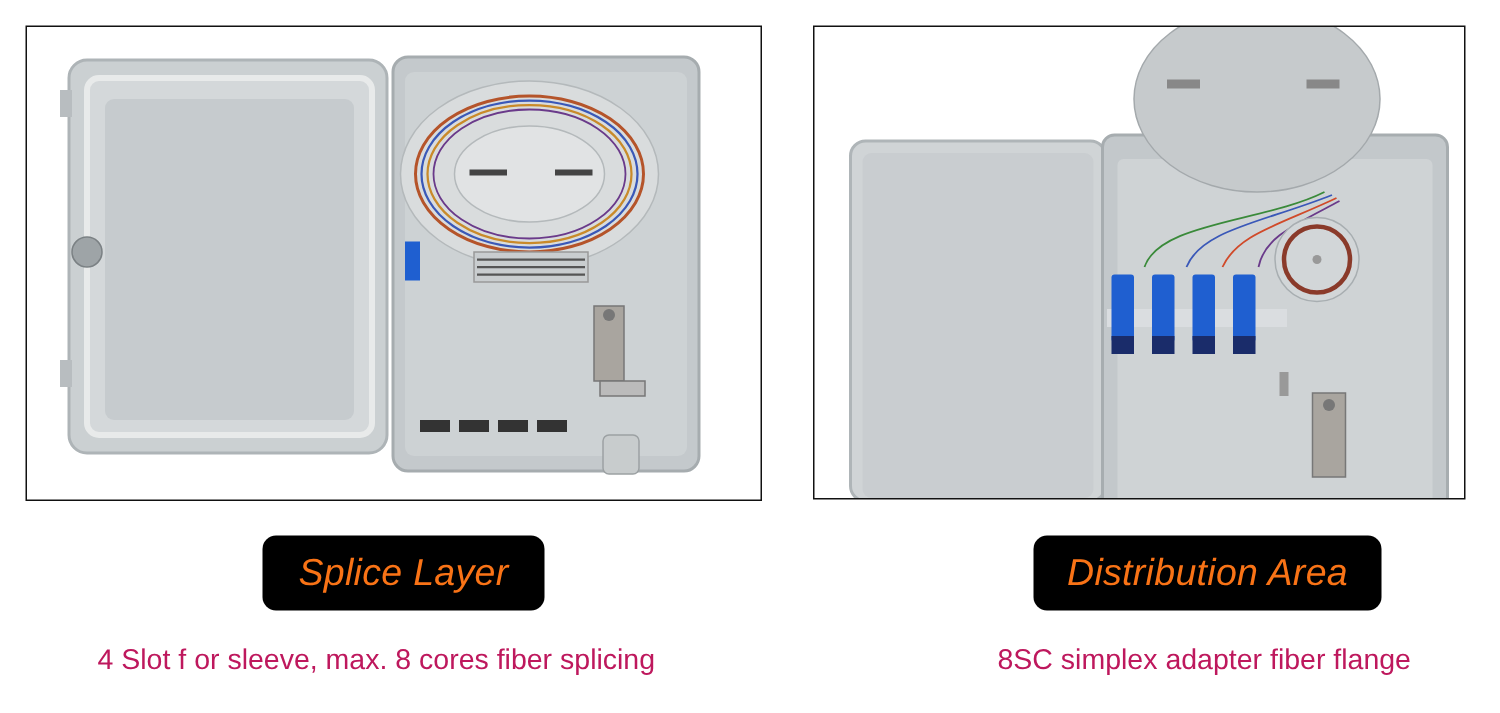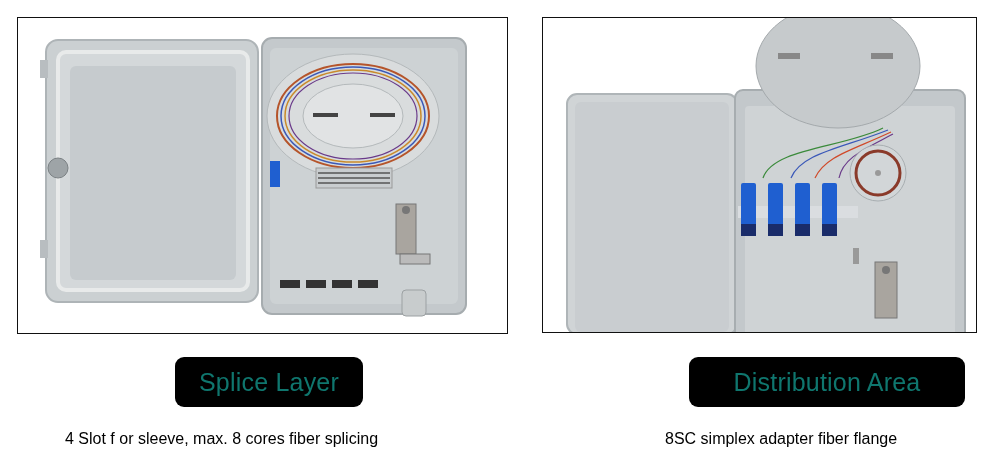--- a/index.html
+++ b/index.html
@@ -1,23 +1,23 @@
 <!DOCTYPE html>
 <html><head>
 <meta charset="utf-8">
 <style>
   html, body { margin:0; padding:0; background:#ffffff; }
   body { width:1000px; height:475px; position:relative; overflow:hidden; font-family:"Liberation Sans", sans-serif; }
   .frame { position:absolute; border:1px solid #111; background:#ffffff; overflow:hidden; box-sizing:border-box; }
   #f-left { left:17px; top:17px; width:491px; height:317px; }
   #f-right { left:542px; top:17px; width:435px; height:316px; }
-  .label-pill { position:absolute; background:#000; color:#0f766e; border-radius:9px; font-size:25px; display:flex; align-items:center; justify-content:center; letter-spacing:0.2px; }
+  .label-pill { position:absolute; background:#000; color:#f97316; border-radius:9px; font-size:25px; display:flex; align-items:center; justify-content:center; letter-spacing:0.2px;font-style:italic; }
   #pill-left { left:175px; top:357px; width:188px; height:50px; }
-  #pill-right { left:689px; top:357px; width:276px; height:50px; }
-  .caption { position:absolute; font-size:16px; color:#000000; white-space:nowrap; }
+  #pill-right { left:689px; top:357px; width:232px; height:50px; }
+  .caption { position:absolute; font-size:19px; color:#be185d; white-space:nowrap; }
   #cap-left { left:65px; top:430px; }
   #cap-right { left:665px; top:430px; }
   svg { display:block; }
 </style>
 </head>
 <body>
 
 <div class="frame" id="f-left">
   <svg width="489" height="315" viewBox="0 0 489 315">
 

